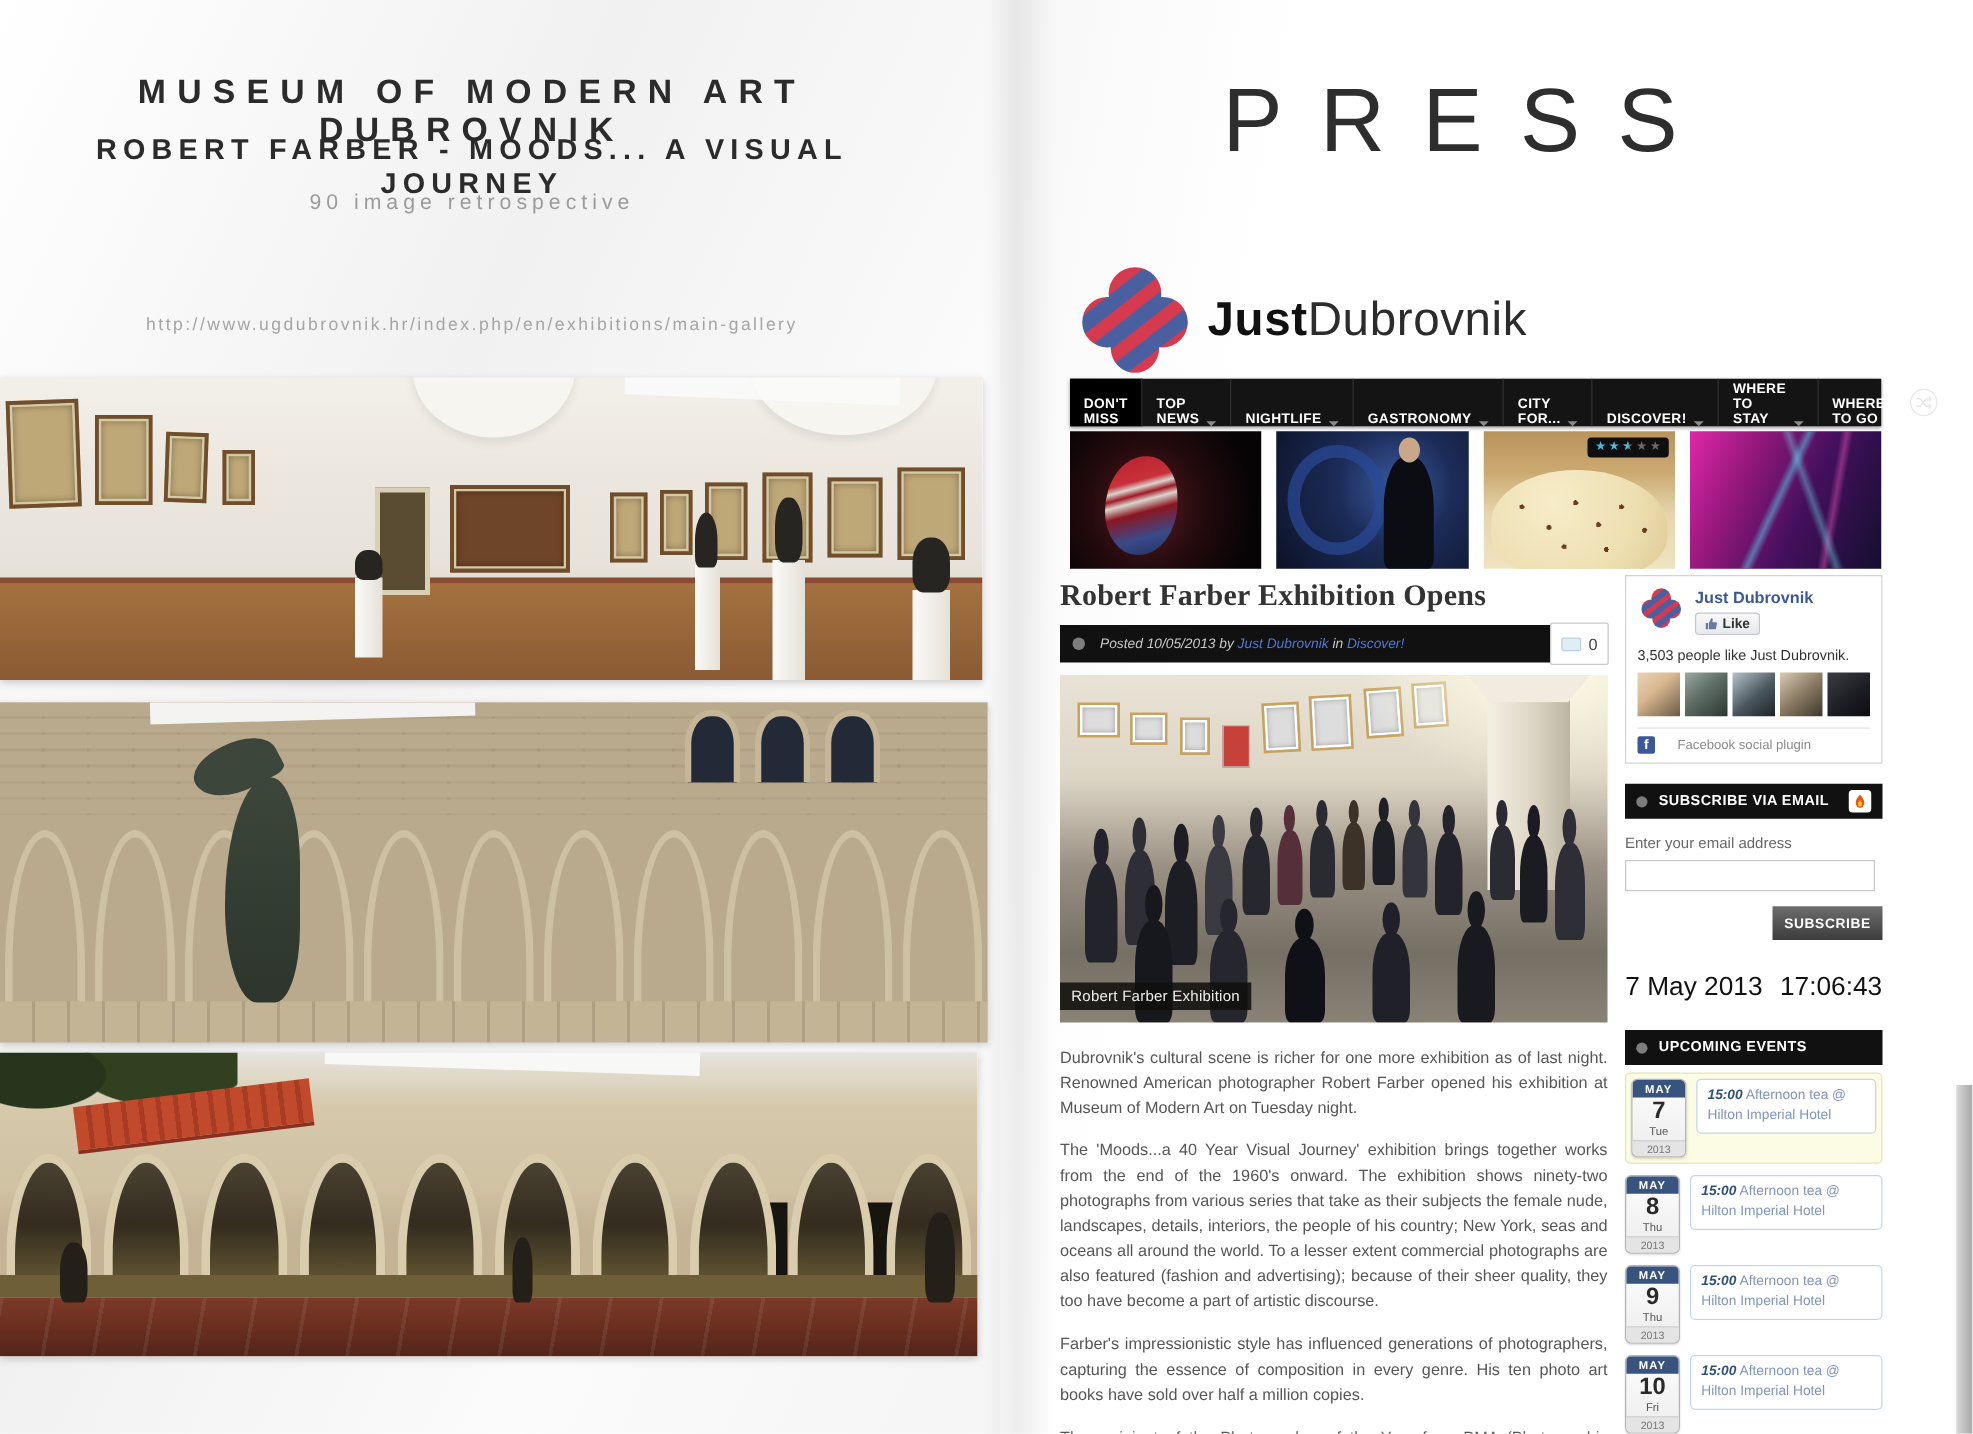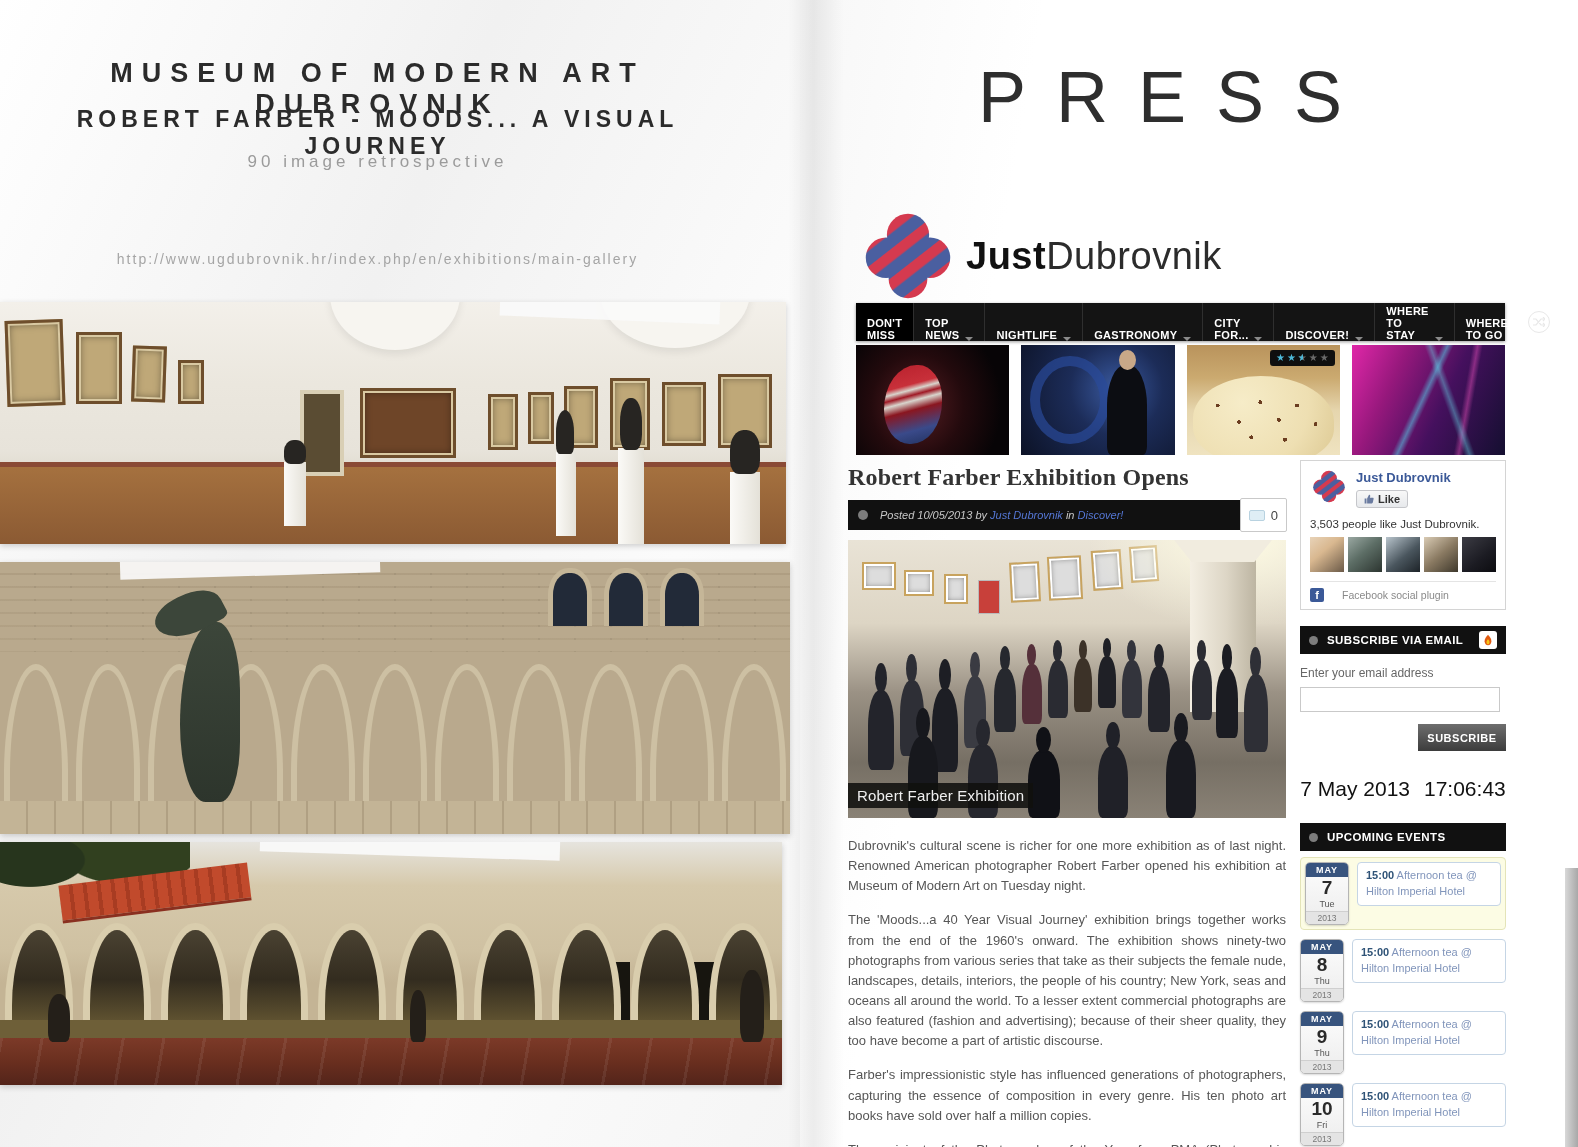--- a/index.html
+++ b/index.html
@@ -136,21 +136,21 @@
   .aposter { position:absolute; background:#e9e4da; border:1px solid #bbb; }
   .a-col { position:absolute; right:30px; top:0; width:66px; height:62%;
     background:linear-gradient(90deg,#f4efe3,#ddd6c6 55%,#bdb5a2); }
   .a-cap { position:absolute; right:14px; top:0; width:98px; height:22px; background:#f1ecdf;
     clip-path:polygon(0 0,100% 0,82% 100%,18% 100%); }
   .a-glow { position:absolute; right:0; top:0; width:200px; height:90px;
     background:radial-gradient(ellipse at 75% 0%,rgba(255,252,228,.95) 0%,rgba(255,252,228,0) 70%); }
   .person { position:absolute; border-radius:45% 45% 14% 14%; }
   .person::before { content:""; position:absolute; top:-34%; left:26%; width:46%; height:38%; border-radius:50%; background:inherit; }
   .a-caption { position:absolute; left:0; bottom:10px; background:rgba(16,16,14,.88); color:#efefef;
-    font-size:15px; padding:4px 9px; letter-spacing:.2px; }
+    font-size:12px; padding:4px 9px; letter-spacing:.2px; }
   .a-body { margin-top:18px; }
   .a-body p { font-size:13px; line-height:1.55; color:#565656; text-align:justify; margin-bottom:14px; }
 
   
   .sidebar { position:absolute; left:1300px; top:460px; width:206px; }
   .fb-box { background:#fff; border:1px solid #d4d4d4; padding:9px 9px 7px; }
   .fb-head { display:flex; align-items:flex-start; gap:8px; }
   .fb-logo svg { width:38px; height:33px; }
   .fb-name { font-size:13px; font-weight:bold; color:#3b5998; cursor:pointer; }
   .like-btn { margin-top:5px; display:inline-flex; align-items:center; gap:4px; font-size:11px; font-weight:bold; color:#333;
@@ -185,21 +185,21 @@
   .event-row { display:flex; gap:8px; margin-top:9px; align-items:flex-start; }
   .event-row.highlight { background:#fcfce4; border:1px solid #e4e4b8; border-radius:4px; padding:4px; margin-top:6px; }
   .cal { flex:none; width:44px; border:1px solid #b5b5b5; border-radius:5px; overflow:hidden; text-align:center;
     background:linear-gradient(#fdfdfd,#ececec); box-shadow:0 1px 2px rgba(0,0,0,.15); }
   .cal-month { background:#38547e; color:#fff; font-size:9px; font-weight:bold; letter-spacing:1px; padding:2px 0; }
   .cal-day { font-size:19px; font-weight:bold; color:#2a2a2a; line-height:22px; }
   .cal-wd { font-size:9px; color:#555; padding-bottom:2px; }
   .cal-yr { font-size:8.5px; color:#777; border-top:1px solid #cfcfcf; background:#e4e4e4; padding:1px 0; }
   .entries { flex:1; display:flex; flex-direction:column; gap:5px; }
   .entry { background:#fff; border:1px solid #c5d5e5; border-radius:4px; padding:5px 8px; font-size:11px; line-height:1.45; color:#8195bb; cursor:pointer; }
-  .entry b { color:#2f5377; }
+  .entry b { color:#2f5377;font-style:italic; }
 </style>
 </head>
 <body>
 
 <div class="left-page">
   <div class="lp-text lp-title">MUSEUM OF MODERN ART DUBROVNIK</div>
   <div class="lp-text lp-subtitle">ROBERT FARBER - MOODS... A  VISUAL JOURNEY</div>
   <div class="lp-text lp-tagline">90 image retrospective</div>
   <div class="lp-text lp-url">http://www.ugdubrovnik.hr/index.php/en/exhibitions/main-gallery</div>
 

